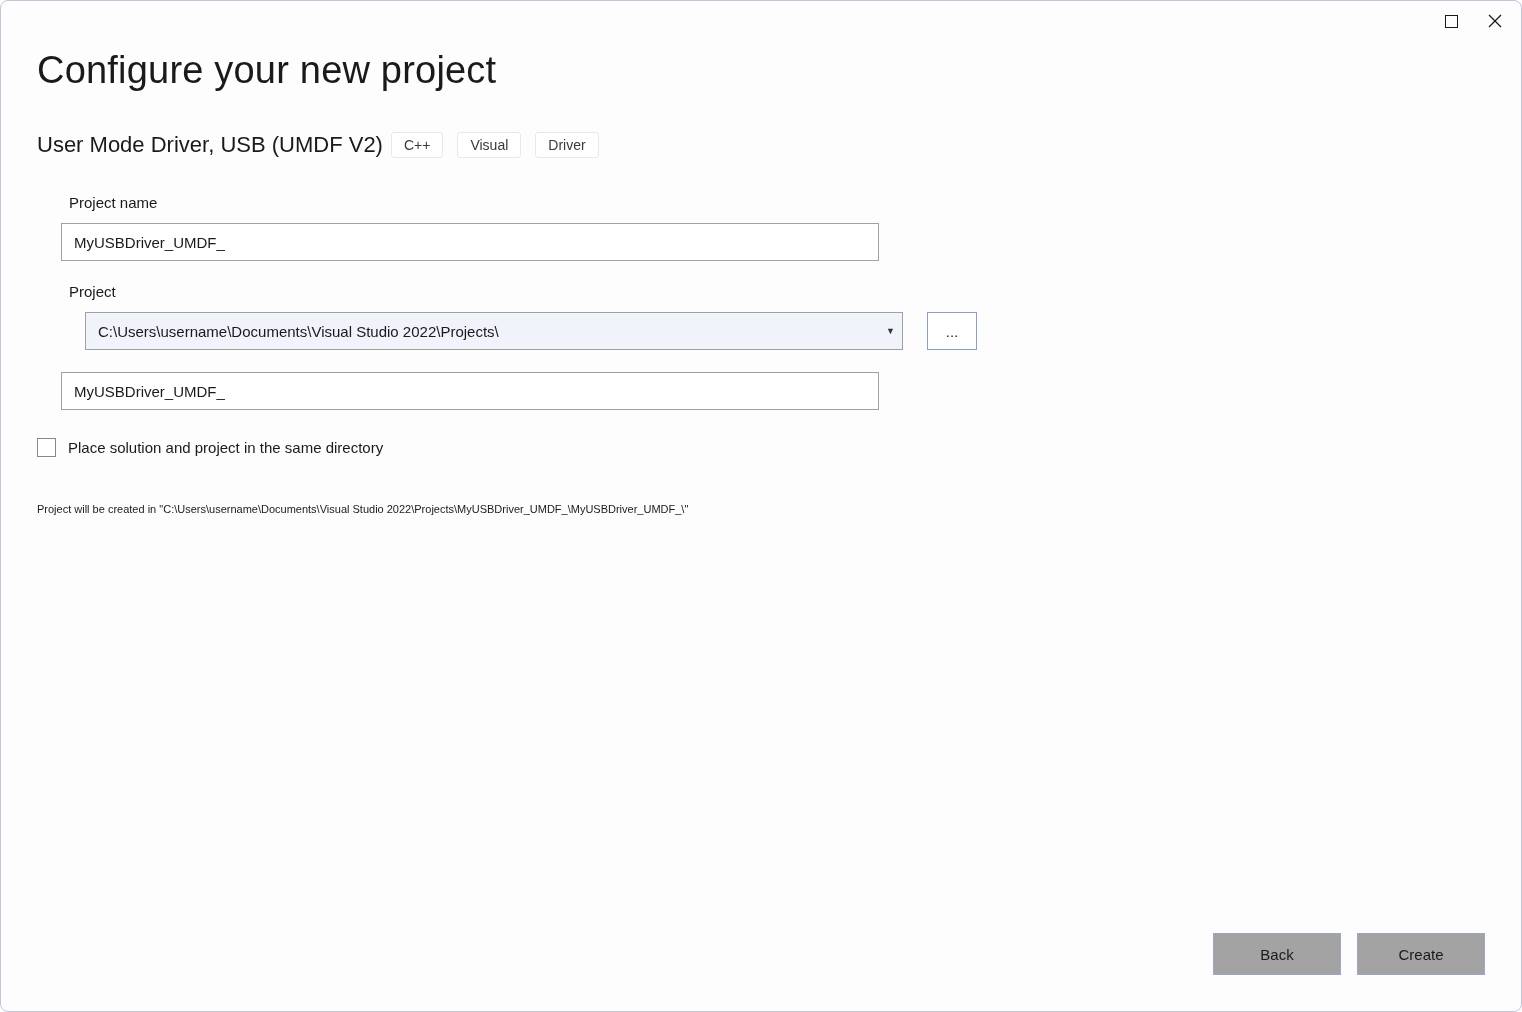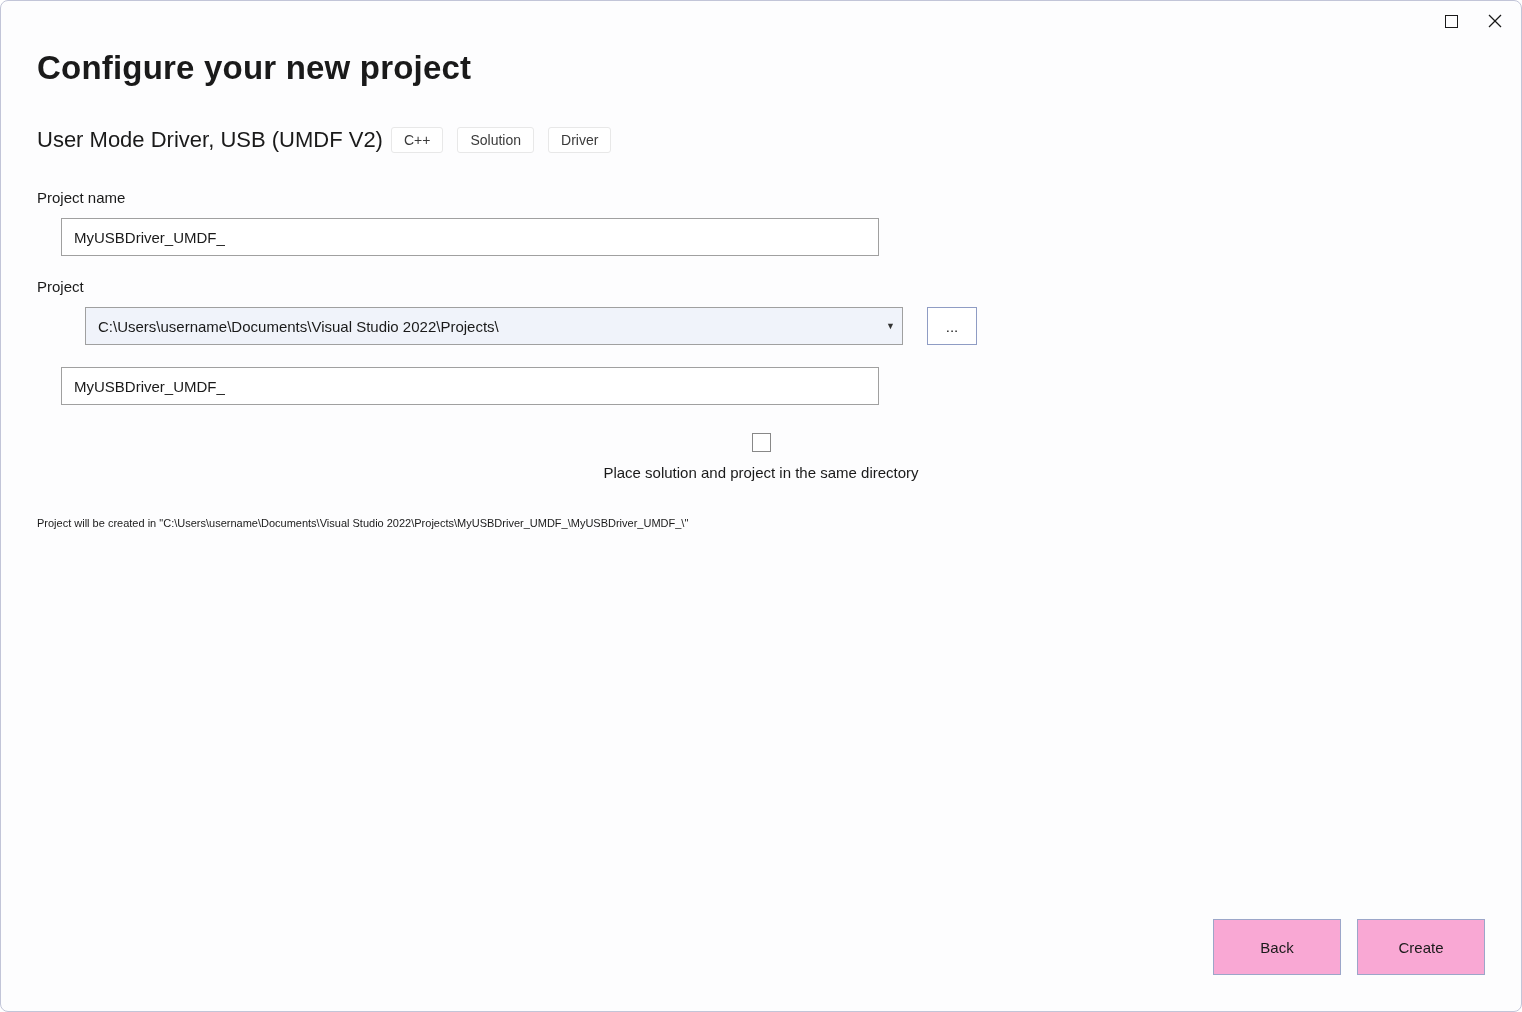--- a/index.html
+++ b/index.html
@@ -42,22 +42,22 @@
       justify-content: center;
       cursor: pointer;
     }
     .content {
       padding: 8px 36px 0 36px;
       flex: 1;
       display: flex;
       flex-direction: column;
     }
     .page-title {
-      font-size: 33px;
-      font-weight: 700;
+      font-size: 38px;
+      font-weight: 400;
       color: #1a1a1a;
       margin-bottom: 40px;
       letter-spacing: 0.2px;
     }
     .template-row {
       display: flex;
       align-items: center;
       gap: 8px;
       margin-bottom: 36px;
     }
@@ -81,20 +81,21 @@
     .field-group {
       margin-bottom: 22px;
     }
     .field-label {
       font-size: 15px;
       color: #1a1a1a;
       margin-bottom: 12px;
       display: flex;
       align-items: center;
       gap: 8px;
+      margin-left: 32px;
     }
     .text-input {
       width: 818px;
       height: 38px;
       border: 1px solid #a0a0a0;
       padding: 0 12px;
       font-size: 15px;
       font-family: inherit;
       color: #1a1a1a;
       background: #ffffff;
@@ -153,22 +154,21 @@
       font-weight: bold;
       color: #0971bd;
       font-style: italic;
       font-family: Georgia, serif;
     }
     .checkbox-row {
       display: flex;
       align-items: center;
       gap: 12px;
       margin-top: 6px;
-      margin-bottom: 34px;
-      flex-direction: column;
+      margin-bottom: 44px;
     }
     .checkbox {
       width: 19px;
       height: 19px;
       border: 1px solid #888;
       background: #ffffff;
       cursor: pointer;
     }
     .checkbox-label {
       font-size: 15px;
@@ -182,23 +182,23 @@
     }
     .footer {
       margin-top: auto;
       padding: 0 36px 36px 0;
       display: flex;
       justify-content: flex-end;
       gap: 16px;
     }
     .footer-btn {
       width: 128px;
-      height: 56px;
+      height: 42px;
       border: 1px solid #9ca6c9;
-      background: #f9a8d4;
+      background: #a3a3a3;
       font-size: 15px;
       font-family: inherit;
       color: #1a1a1a;
       cursor: pointer;
     }
   </style>
 </head>
 <body>
 
 <div class="window">
@@ -216,21 +216,21 @@
     </div>
   </div>
 
   <div class="content">
     <h1 class="page-title">Configure your new project</h1>
 
     <div class="template-row">
       <div class="template-name">User Mode Driver, USB (UMDF V2)</div>
       <div class="tags">
         <span class="tag">C++</span>
-        <span class="tag">Solution</span>
+        <span class="tag">Visual</span>
         <span class="tag">Driver</span>
       </div>
     </div>
 
     <div class="field-group">
       <div class="field-label">Project name</div>
       <input type="text" class="text-input" value="MyUSBDriver_UMDF_" style="">
     </div>
 
     <div class="field-group">

